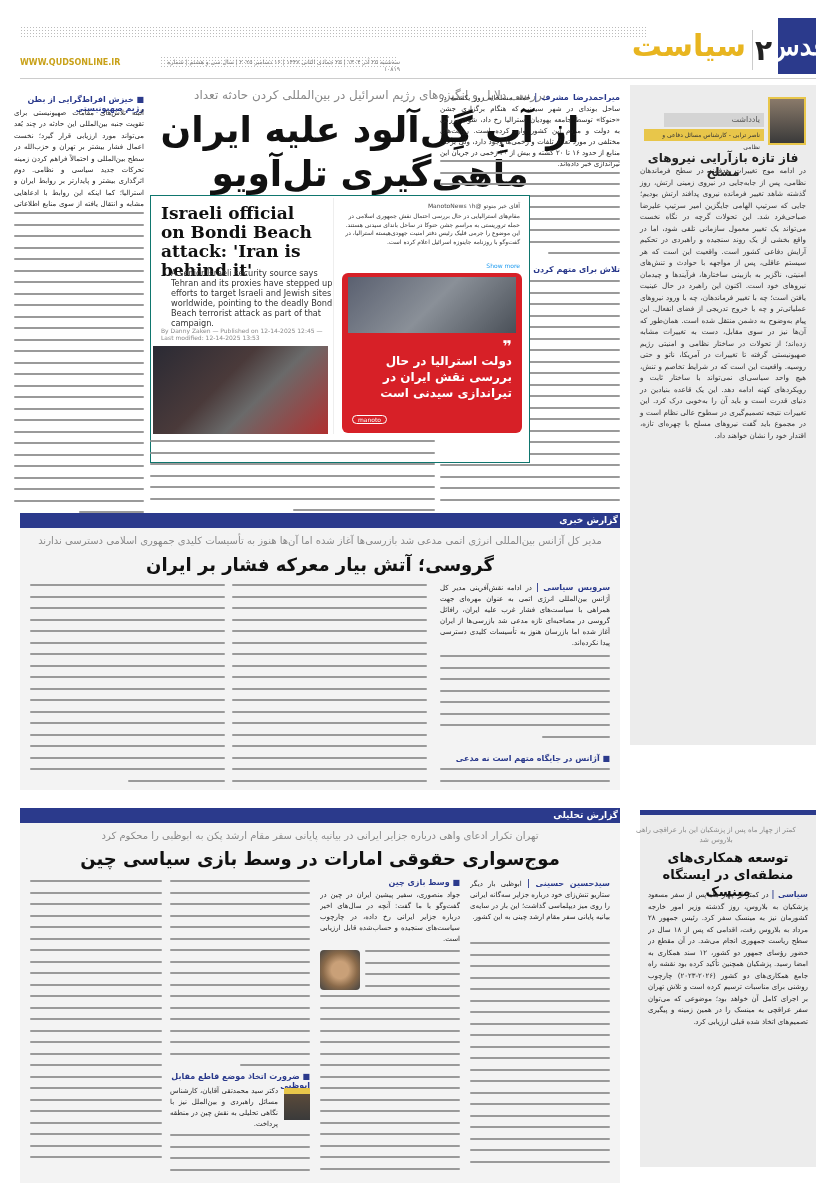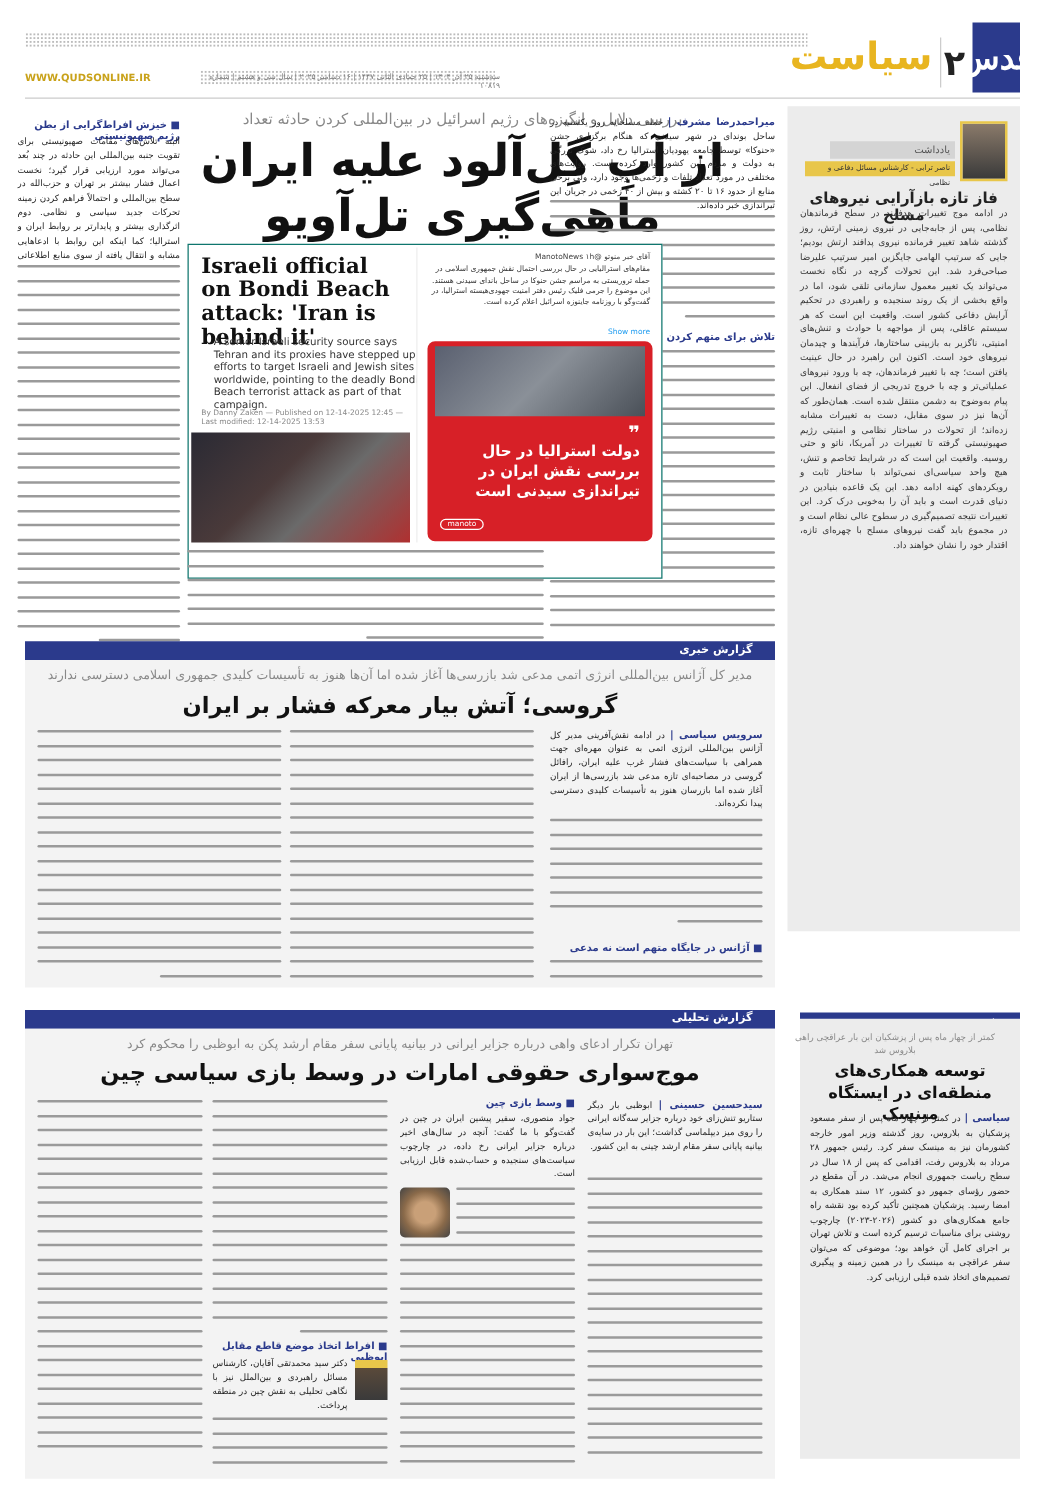--- a/index.html
+++ b/index.html
@@ -38,21 +38,21 @@
   .tweet { position: absolute; left: 182px; top: 2px; width: 195px; height: 236px; background: #fff; border-left: 1px solid #eee; }
   .tweet-head { position: absolute; right: 8px; top: 4px; font-size: 6px; color: #444; direction: rtl; }
   .tweet-text { position: absolute; right: 8px; top: 14px; width: 178px; font-size: 6px; line-height: 8.5px; direction: rtl; color: #333; text-align: right; }
   .tweet-more { position: absolute; right: 8px; top: 64px; font-size: 6px; color: #1d9bf0; direction: rtl; }
   .tweet-img { position: absolute; left: 8px; top: 75px; width: 180px; height: 160px; background: #d72027; border-radius: 6px; overflow: hidden; }
   .tweet-aerial { position: absolute; left: 6px; top: 4px; width: 168px; height: 56px; background: linear-gradient(135deg,#5a6070,#8a9098,#4a5058); }
   .tweet-quote { position: absolute; right: 10px; top: 64px; font-size: 16px; color: #fff; font-weight: bold; }
   .tweet-overlay { position: absolute; right: 10px; top: 80px; width: 160px; font-size: 12px; line-height: 16px; color: #fff; font-weight: bold; direction: rtl; text-align: right; }
   .manoto { position: absolute; left: 10px; top: 142px; font-size: 6px; color: #fff; border: 1px solid #fff; border-radius: 6px; padding: 0 5px; }
   
-  .bar { position: absolute; height: 15px; background: #2b3a8c; color: #fff; font-size: 9px; font-weight: bold; direction: rtl; padding-right: 18px; line-height: 15px; }
+  .bar { position: absolute; height: 15px; background: #2b3a8c; color: #fff; font-size: 9px; font-weight: bold; direction: rtl; padding-right: 2px; line-height: 15px; }
   .panel { position: absolute; background: #f3f3f3; }
   .khabar-box { position: absolute; left: 640px; top: 815px; width: 176px; height: 352px; background: #ececec; }
   .khabar-kicker { position: absolute; right: 12px; top: 10px; width: 176px; font-size: 7px; line-height: 10px; color: #888; text-align: center; direction: rtl; }
   .khabar-title { position: absolute; right: 0; top: 34px; width: 176px; font-size: 13px; line-height: 17px; font-weight: bold; text-align: center; direction: rtl; color: #111; }
   .thumb { position: absolute; width: 26px; height: 32px; background: linear-gradient(#e8c64a 20%, #5a4a3a 20%, #3a3a3a); }
   .thumb-round { position: absolute; width: 40px; height: 40px; background: radial-gradient(circle,#c9a078 30%,#8a6a4a 60%,#444); border-radius: 4px; }
 </style>
 </head>
 <body>
 
@@ -321,21 +321,21 @@
     <div class="line"></div>
     <div class="line"></div>
     <div class="line"></div>
     <div class="line"></div>
     <div class="line"></div>
     <div class="line"></div>
     <div class="line"></div>
     <div class="line"></div>
     <div class="line" style="width:50%;margin-left:50%"></div>
 </div>
-<div class="subhead" style="left:170px; top:1072px; width:140px;">■ افراط اتخاذ موضع قاطع مقابل ابوظبی</div>
+<div class="subhead" style="left:170px; top:1072px; width:140px;">■ ضرورت اتخاذ موضع قاطع مقابل ابوظبی</div>
 <div class="thumb" style="left:284px; top:1088px;"></div>
 <div style="position:absolute; left:170px; top:1086px; width:108px; font-size:7px; line-height:11px; height:44px; overflow:hidden;" class="rtl">دکتر سید محمدتقی آقایان، کارشناس مسائل راهبردی و بین‌الملل نیز با نگاهی تحلیلی به نقش چین در منطقه پرداخت.</div>
 <div class="lines" style="left:170px; top:1134px; width:140px;">
   <div class="line"></div>
     <div class="line"></div>
     <div class="line"></div>
     <div class="line"></div>
 </div>
 
 <div class="lines" style="left:30px; top:880px; width:132px;">

